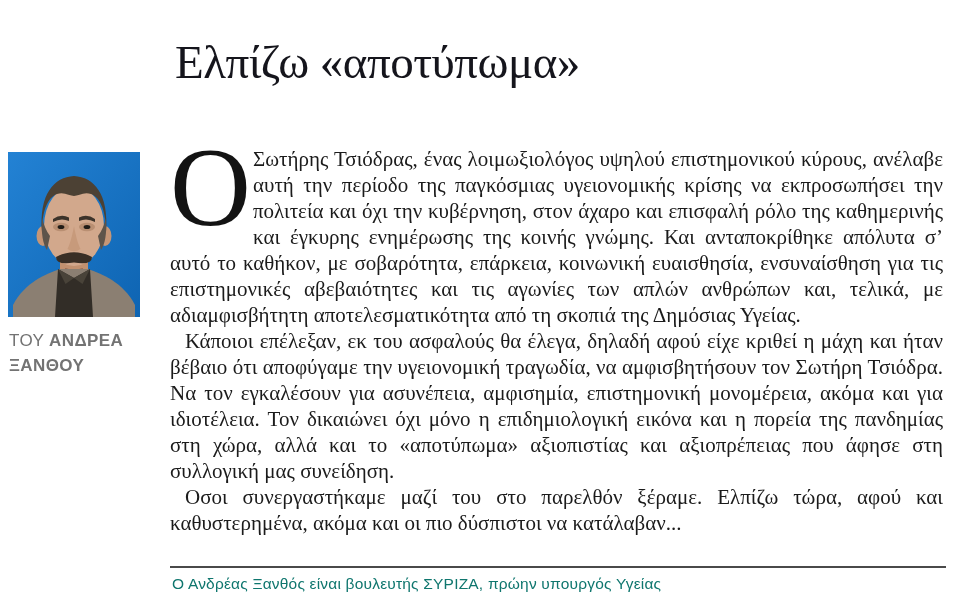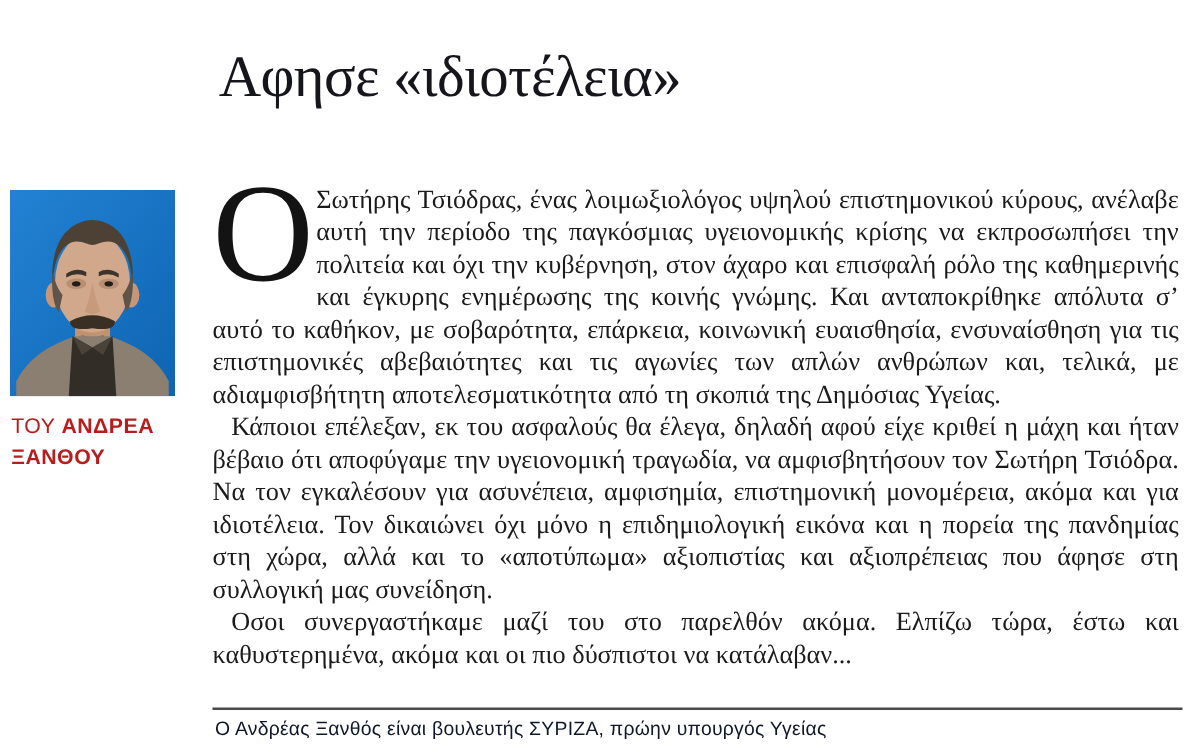--- a/index.html
+++ b/index.html
@@ -37,21 +37,21 @@
   
   .byline {
     position: absolute;
     left: 9px;
     top: 328px;
     width: 152px;
     font-family: "Liberation Sans", "DejaVu Sans", sans-serif;
     font-size: 17px;
     line-height: 25px;
     letter-spacing: 0.4px;
-    color: #b91c1c;
+    color: #737373;
   }
   .byline .byline-name { font-weight: bold; }
 
   
   .body-copy {
     position: absolute;
     left: 170px;
     top: 146px;
     width: 773px;
     color: #1b1b1b;
@@ -82,30 +82,30 @@
     height: 0;
     border-top: 2px solid #4a4a4a;
   }
   .footnote {
     position: absolute;
     left: 172px;
     top: 575px;
     font-family: "Liberation Sans", "DejaVu Sans", sans-serif;
     font-size: 15.5px;
     letter-spacing: 0.2px;
-    color: #0f172a;
+    color: #0f766e;
   }
 </style>
 </head>
 <body>
 
 <div class="page">
 
   <h1 class="headline">
-    <span style="display:block">Αφησε «ιδιοτέλεια»</span>
+    <span style="display:block">Ελπίζω «αποτύπωμα»</span>
   </h1>
 
   <div class="photo">
     <svg viewBox="0 0 132 165" aria-hidden="true">
       <defs>
         <linearGradient id="bgGrad" x1="0" y1="0" x2="1" y2="1">
           <stop offset="0" stop-color="#2382d4"></stop>
           <stop offset="1" stop-color="#0e64b2"></stop>
         </linearGradient>
       </defs>
@@ -146,19 +146,19 @@
   </div>
 
   <div class="byline">
     <span class="byline-prefix">ΤΟΥ</span>
     <span class="byline-name">ΑΝΔΡΕΑ ΞΑΝΘΟΥ</span>
   </div>
 
   <div class="body-copy">
     <p><span class="dropcap">Ο</span><span>Σωτήρης Τσιόδρας, ένας λοιμωξιολόγος υψηλού επιστημονικού κύρους, ανέλαβε αυτή την περίοδο της παγκόσμιας υγειονομικής κρίσης να εκπροσωπήσει την πολιτεία και όχι την κυβέρνηση, στον άχαρο και επισφαλή ρόλο της καθημερινής και έγκυρης ενημέρωσης της κοινής γνώμης. Και ανταποκρίθηκε απόλυτα σ’ αυτό το καθήκον, με σοβαρότητα, επάρκεια, κοινωνική ευαισθησία, ενσυναίσθηση για τις επιστημονικές αβεβαιότητες και τις αγωνίες των απλών ανθρώπων και, τελικά, με αδιαμφισβήτητη αποτελεσματικότητα από τη σκοπιά της Δημόσιας Υγείας.</span></p>
     <p class="indent">Κάποιοι επέλεξαν, εκ του ασφαλούς θα έλεγα, δηλαδή αφού είχε κριθεί η μάχη και ήταν βέβαιο ότι αποφύγαμε την υγειονομική τραγωδία, να αμφισβητήσουν τον Σωτήρη Τσιόδρα. Να τον εγκαλέσουν για ασυνέπεια, αμφισημία, επιστημονική μονομέρεια, ακόμα και για ιδιοτέλεια. Τον δικαιώνει όχι μόνο η επιδημιολογική εικόνα και η πορεία της πανδημίας στη χώρα, αλλά και το «αποτύπωμα» αξιοπιστίας και αξιοπρέπειας που άφησε στη συλλογική μας συνείδηση.</p>
-    <p class="indent">Οσοι συνεργαστήκαμε μαζί του στο παρελθόν ακόμα. Ελπίζω τώρα, έστω και καθυστερημένα, ακόμα και οι πιο δύσπιστοι να κατάλαβαν...</p>
+    <p class="indent">Οσοι συνεργαστήκαμε μαζί του στο παρελθόν ξέραμε. Ελπίζω τώρα, αφού και καθυστερημένα, ακόμα και οι πιο δύσπιστοι να κατάλαβαν...</p>
   </div>
 
   <div class="foot-rule"></div>
   <div class="footnote">Ο Ανδρέας Ξανθός είναι βουλευτής ΣΥΡΙΖΑ, πρώην υπουργός Υγείας</div>
 
 </div>
 
 </body></html>

